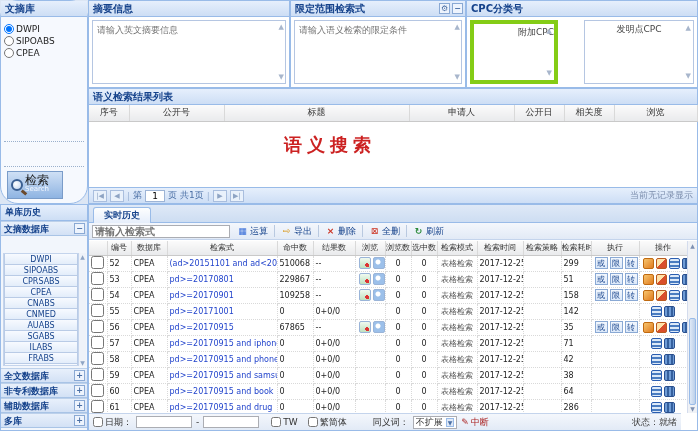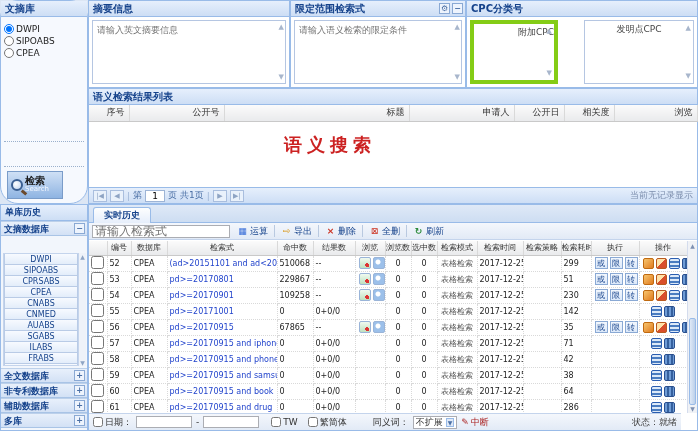--- a/index.html
+++ b/index.html
@@ -17,27 +17,27 @@
   #lib{left:0;top:0;width:88px;height:204px;background:#f6f9fe;border-radius:18px;}
   #lib-options{padding:5px 3px;}
   .lib-opt{display:block;margin:2px 0;color:#222;font-size:9px;}
   .lib-opt input{vertical-align:-2px;width:10px;height:10px;margin-right:2px;}
   .dotted-area{position:absolute;left:3px;right:3px;top:140px;height:26px;border-top:1px dotted #9ab0cc;border-bottom:1px dotted #9ab0cc;}
   #search-btn{position:absolute;left:6px;top:170px;width:56px;height:28px;border:1px solid #7a9cc9;
       background:linear-gradient(#cfe0f5,#8fb4e2);display:flex;align-items:center;cursor:pointer;}
   .mag{width:12px;height:12px;border:2px solid #3a5f92;border-radius:50%;position:relative;margin:0 2px 0 3px;background:radial-gradient(circle at 35% 35%,#fff,#bcd2ee);}
   .mag::after{content:"";position:absolute;width:6px;height:3px;background:#6b4a2d;transform:rotate(40deg);left:8px;top:10px;}
   #search-btn .lbls{display:flex;flex-direction:column;line-height:9px;}
-  #search-btn .l1{font-size:10px;font-weight:bold;color:#1c1c1c;}
+  #search-btn .l1{font-size:12px;font-weight:normal;color:#1c1c1c;text-align:right;}
   #search-btn .l2{font-size:7px;color:#f3f7ff;}
   
   #results{left:88px;top:88px;width:610px;height:100px;}
   #results table{border-collapse:collapse;table-layout:fixed;width:608px;}
   #results th{height:16px;background:linear-gradient(#fbfbfb,#e9eaec);border-right:1px solid #d9d9d9;border-bottom:1px solid #c9c9c9;
-      font-weight:normal;text-align:right;padding:0 4px;font-size:9px;color:#333;}
+      font-weight:normal;text-align:center;padding:0 4px;font-size:9px;color:#333;}
   #watermark{position:absolute;left:195px;top:44px;font-size:18px;font-weight:bold;color:#cc2222;letter-spacing:5px;}
   #pager{left:88px;top:188px;width:610px;height:16px;position:absolute;border:1px solid #99bbe8;border-top:none;
       background:linear-gradient(#e6effc,#cddef5);display:flex;align-items:center;padding:0 4px;gap:3px;color:#4a6fa5;}
   .pbtn{min-width:14px;height:12px;line-height:11px;text-align:center;border:1px solid #a9bede;background:#e9f1fb;
       color:#8ea4c4;font-size:7px;padding:0 1px;cursor:pointer;}
   #page-input{width:20px;height:12px;border:1px solid #9db4d6;font-size:9px;text-align:center;padding:0;}
   .psep{color:#9db4d6;}
   #empty-text{margin-left:auto;color:#7d8fae;}
   
   #sidebar{left:0;top:204px;width:88px;height:227px;position:absolute;border:1px solid #99bbe8;background:#f2f6fc;}
@@ -52,21 +52,21 @@
   #db-scroll{position:absolute;right:1px;top:48px;bottom:64px;width:7px;background:#eef2f9;color:#8ea4c4;font-size:6px;
       display:flex;flex-direction:column;justify-content:space-between;align-items:center;}
   #sidebar-groups{position:absolute;left:0;right:0;bottom:2px;}
   
   #main{left:88px;top:204px;width:610px;height:227px;position:absolute;border:1px solid #99bbe8;background:#fff;}
   #tabbar{height:18px;background:linear-gradient(#dfe9f7,#cdddf2);border-bottom:1px solid #99bbe8;padding:2px 4px 0;}
   #tab{display:inline-block;height:16px;line-height:15px;padding:0 10px;border:1px solid #99bbe8;border-bottom:none;
       border-radius:3px 3px 0 0;background:linear-gradient(#fdfefe,#e6eefb);font-weight:bold;color:#15428b;font-size:9px;cursor:pointer;}
   #toolbar{height:17px;display:flex;align-items:center;gap:3px;padding:0 3px;background:linear-gradient(#f4f7fc,#e2eaf6);
       border-bottom:1px solid #c4d4ec;}
-  #query-input{width:138px;height:13px;border:1px solid #abadb3;font-size:12px;padding:0 2px;}
+  #query-input{width:138px;height:13px;border:1px solid #abadb3;font-size:10px;padding:0 2px;font-weight:bold;}
   .tbtn{display:flex;align-items:center;gap:2px;border:1px solid transparent;padding:0 3px;height:14px;color:#15428b;cursor:pointer;}
   .tico{font-size:9px;width:11px;text-align:center;}
   .tico.c-calc{color:#3a6fd8;} .tico.c-export{color:#d8920a;} .tico.c-delete{color:#cc3322;font-weight:bold;}
   .tico.c-delete_all{color:#cc3322;} .tico.c-refresh{color:#2a8a3a;font-weight:bold;}
   .tsep{width:1px;height:12px;background:#b9c9e0;}
   #hist-wrap{position:absolute;left:0;top:36px;right:10px;bottom:17px;overflow:hidden;}
   #hist-table{border-collapse:collapse;table-layout:fixed;width:598px;padding-left:7px;}
   #hist-table th{height:14px;background:linear-gradient(#fbfbfb,#e9eaec);border-right:1px solid #d9d9d9;border-bottom:1px solid #c9c9c9;
       font-weight:normal;font-size:8px;color:#333;text-align:center;overflow:hidden;white-space:nowrap;}
   #hist-table td{height:13px;border-right:1px dotted #d9d9d9;border-bottom:1px dotted #d9d9d9;font-size:8px;
@@ -334,21 +334,21 @@
             <td class="num">CPEA</td>
             <td class="num"><span class="qlink">pd&gt;=20170901</span></td>
             <td class="num">109258</td>
             <td class="num">--</td>
             <td class="ctr"><span class="b-icon b-chart"></span><span class="b-icon b-zoom"></span></td>
             <td class="ctr">0</td>
             <td class="ctr">0</td>
             <td class="ctr"><span class="mode">表格检索</span></td>
             <td class="num">2017-12-25</td>
             <td class="ctr"></td>
-            <td class="num">230</td>
+            <td class="num">158</td>
             <td class="ctr"><span class="xbtn">或</span><span class="xbtn">限</span><span class="xbtn">转</span></td>
             <td class="ctr"><span class="op-icon op-analyze"></span><span class="op-icon op-export"></span><span class="op-icon op-save"></span><span class="op-icon op-trash"></span></td>
           </tr>
           <tr>
             <td class="ctr"><input type="checkbox" style=""></td>
             <td class="num">55</td>
             <td class="num">CPEA</td>
             <td class="num"><span class="qlink">pd&gt;=20171001</span></td>
             <td class="num">0</td>
             <td class="num">0+0/0</td>

